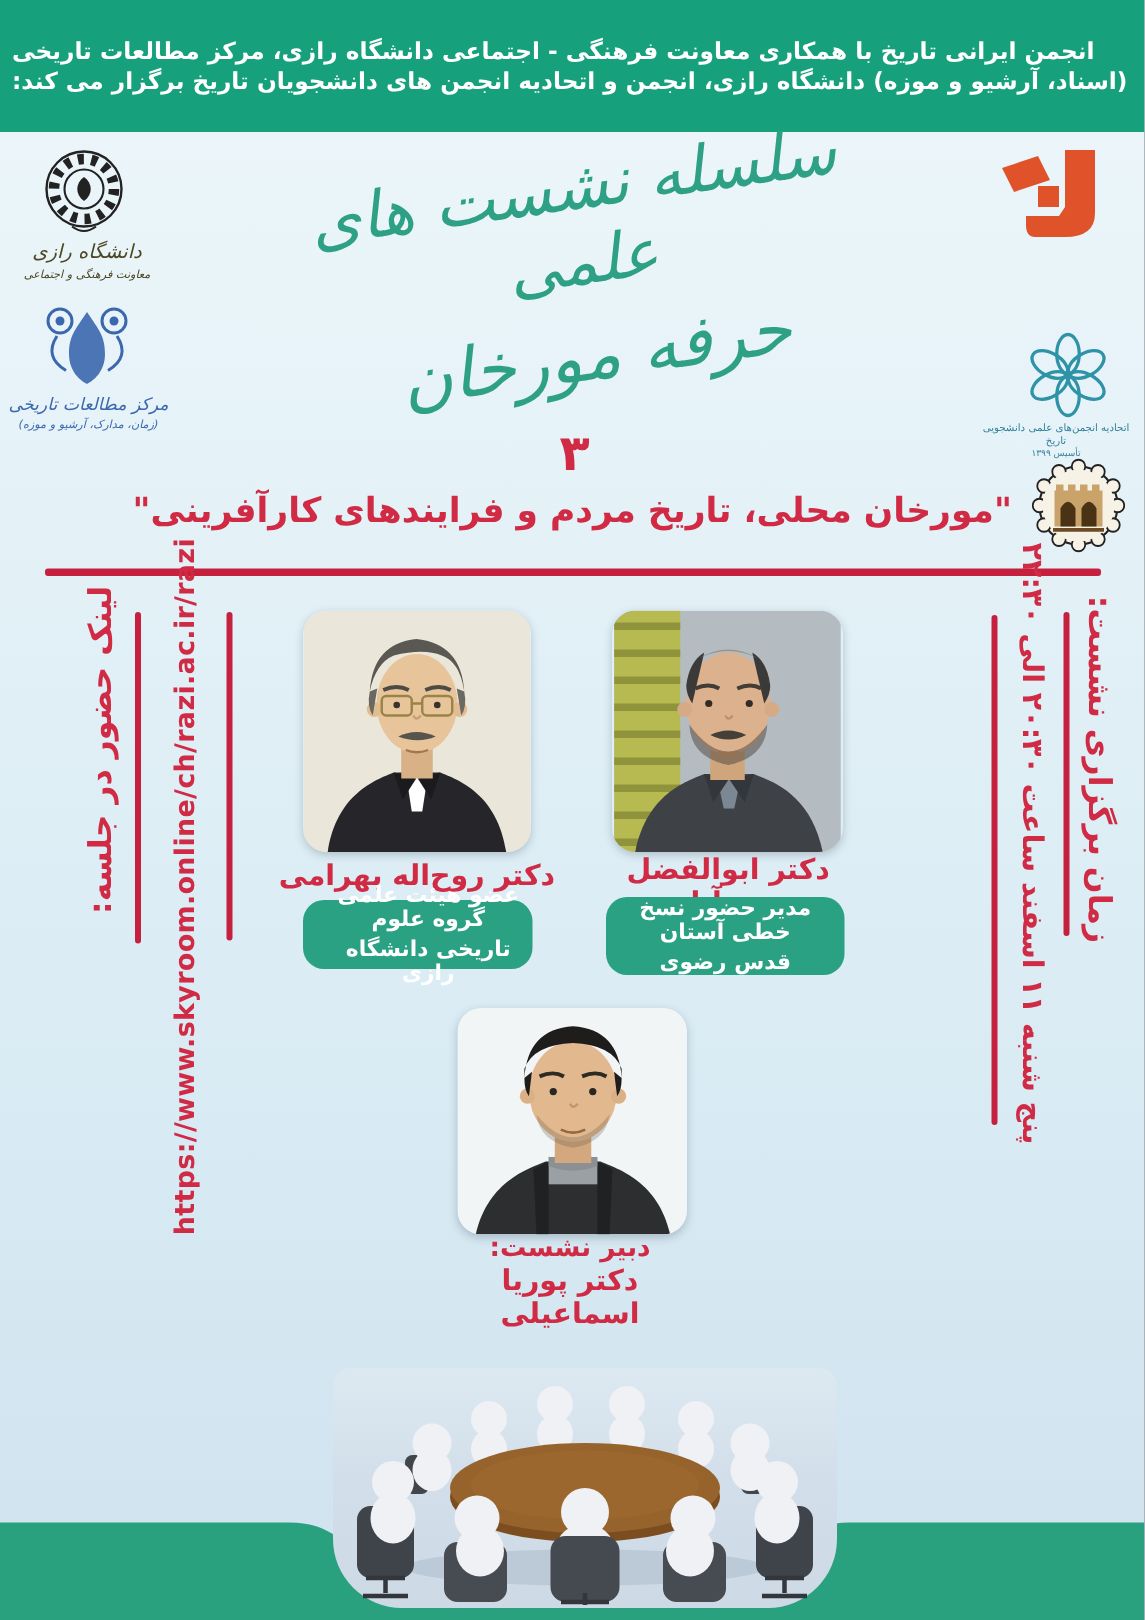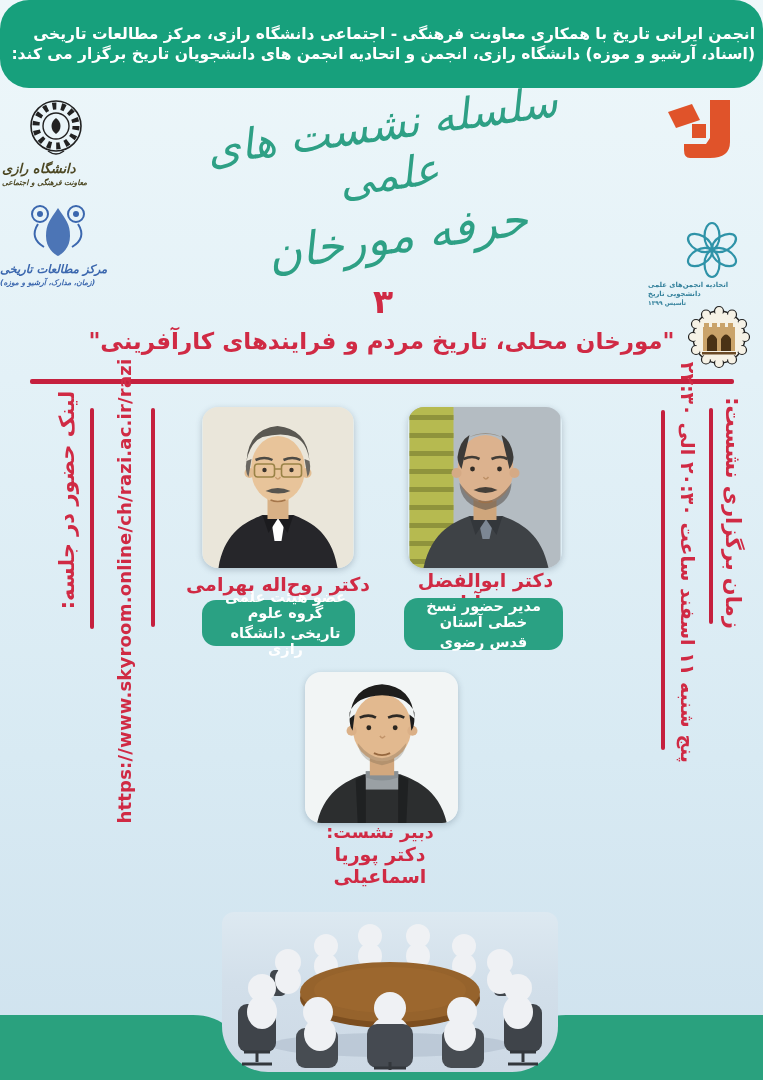--- a/index.html
+++ b/index.html
@@ -4,26 +4,26 @@
 <style>
   html,body{margin:0;padding:0;background:#9aa3a8;}
   .poster{
     position:relative;width:763px;height:1080px;overflow:hidden;
     font-family:"DejaVu Sans",sans-serif;
     background:linear-gradient(180deg,#eef7fa 0%,#e3f1f7 35%,#d8eaf3 70%,#cfe2ee 100%);
   }
   
   .header{
     position:absolute;top:0;left:0;width:763px;height:88px;background:#17a07c;
-    color:#fff;display:flex;flex-direction:column;justify-content:center;align-items:flex-start;
-    gap:2px;direction:rtl;text-align:center;box-sizing:border-box;padding:4px 8px;border-radius:29px;
+    color:#fff;display:flex;flex-direction:column;justify-content:center;align-items:flex-end;
+    gap:2px;direction:rtl;text-align:center;box-sizing:border-box;padding:4px 8px;
   }
   .header .hline{font-size:15.5px;font-weight:bold;white-space:nowrap;}
   
-  .cap{position:absolute;text-align:left;font-weight:bold;line-height:1.35;}
+  .cap{position:absolute;text-align:center;font-weight:normal;line-height:1.35;}
   .cap .c1{display:block;}
   .cap .c2{display:block;}
   .cap-l1{left:2px;top:160px;width:112px;color:#4c4722;font-style:italic;}
   .cap-l1 .c1{font-size:13px;} .cap-l1 .c2{font-size:7.5px;}
   .cap-l2{left:0px;top:262px;width:118px;color:#3b67ae;font-style:italic;}
   .cap-l2 .c1{font-size:11.5px;} .cap-l2 .c2{font-size:7.5px;}
   .cap-r1{left:648px;top:166px;width:108px;color:#d2592a;font-style:italic;}
   .cap-r1 .c1{font-size:12.5px;} .cap-r1 .c2{font-size:11px;}
   .cap-r2{left:648px;top:281px;width:112px;color:#33809b;}
   .cap-r2 .c1{font-size:6.8px;} .cap-r2 .c2{font-size:6px;}

